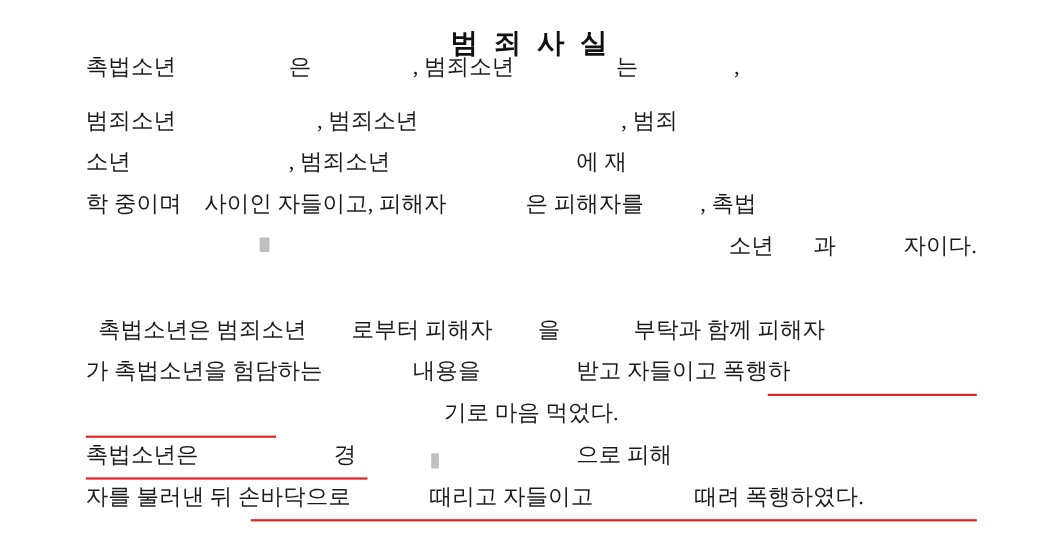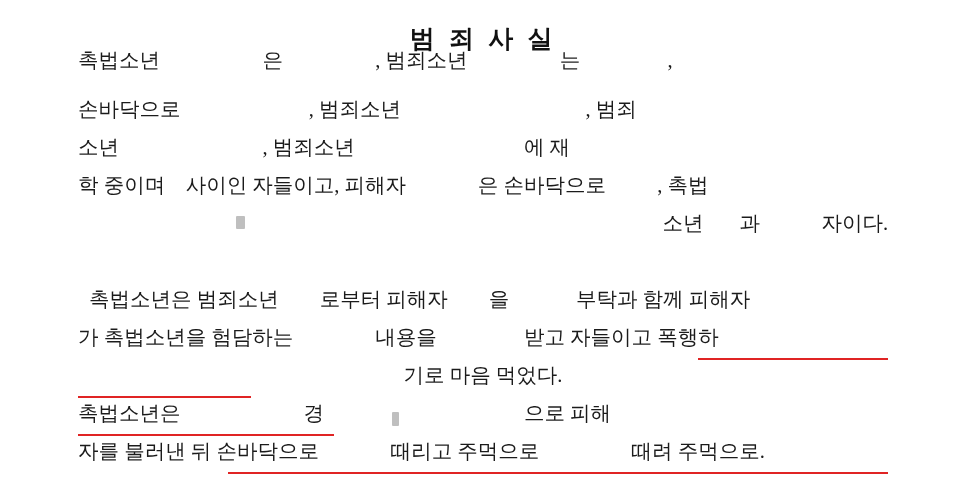--- a/index.html
+++ b/index.html
@@ -65,29 +65,29 @@
 </style>
 </head>
 <body>
 
 <div class="page">
 
   <div class="doc-title">범 죄 사 실</div>
 
   <div id="body-lines">
       <div class="line" style="top: 46px;"><span class="seg">촉법소년</span><span class="redact">                    </span><span class="seg">은</span><span class="redact">                  </span><span class="seg">, 범죄소년</span><span class="redact">                  </span><span class="seg">는</span><span class="redact">                 </span><span class="seg">,</span></div>
-      <div class="line" style="top: 95px;"><span class="seg">손바닥으로</span><span class="redact">                         </span><span class="seg">, 범죄소년</span><span class="redact">                                    </span><span class="seg">, 범죄</span></div>
+      <div class="line" style="top: 95px;"><span class="seg">범죄소년</span><span class="redact">                         </span><span class="seg">, 범죄소년</span><span class="redact">                                    </span><span class="seg">, 범죄</span></div>
       <div class="line" style="top: 133px;"><span class="seg">소년</span><span class="redact">                            </span><span class="seg">, 범죄소년</span><span class="redact">                                 </span><span class="seg">에 재</span></div>
-      <div class="line" style="top: 171px;"><span class="seg">학 중이며</span><span class="redact">    </span><span class="seg">사이인 자들이고, 피해자</span><span class="redact">              </span><span class="seg">은 손바닥으로</span><span class="redact">          </span><span class="seg">, 촉법</span></div>
+      <div class="line" style="top: 171px;"><span class="seg">학 중이며</span><span class="redact">    </span><span class="seg">사이인 자들이고, 피해자</span><span class="redact">              </span><span class="seg">은 피해자를</span><span class="redact">          </span><span class="seg">, 촉법</span></div>
       <div class="line" style="top: 209px; text-align: right;"><span class="seg">소년</span><span class="redact">       </span><span class="seg">과</span><span class="redact">            </span><span class="seg">자이다.</span></div>
       <div class="line" style="top: 285px; margin-left: 11px;"><span class="seg">촉법소년은 범죄소년</span><span class="redact">        </span><span class="seg">로부터 피해자</span><span class="redact">        </span><span class="seg">을</span><span class="redact">             </span><span class="seg">부탁과 함께 피해자</span></div>
       <div class="line" style="top: 323px;"><span class="seg">가 촉법소년을 험담하는</span><span class="redact">                </span><span class="seg">내용을</span><span class="redact">                 </span><span class="seg">받고 자들이고 폭행하</span></div>
       <div class="line" style="top: 361px; text-align: center;"><span class="seg">기로 마음 먹었다.</span></div>
       <div class="line" style="top: 399px;"><span class="seg">촉법소년은</span><span class="redact">                        </span><span class="seg">경</span><span class="redact">                                       </span><span class="seg">으로 피해</span></div>
-      <div class="line" style="top: 437px;"><span class="seg">자를 불러낸 뒤 손바닥으로</span><span class="redact">              </span><span class="seg">때리고 주먹으로</span><span class="redact">                  </span><span class="seg">때려 주먹으로.</span></div>
+      <div class="line" style="top: 437px;"><span class="seg">자를 불러낸 뒤 손바닥으로</span><span class="redact">              </span><span class="seg">때리고 자들이고</span><span class="redact">                  </span><span class="seg">때려 폭행하였다.</span></div>
     </div>
   <div id="underlines">
       <div class="underline-red" style="left: 698px; top: 358px; width: 190px; background: rgb(224, 36, 36);"></div>
       <div class="underline-red" style="left: 78px; top: 396px; width: 173px; background: rgb(224, 36, 36);"></div>
       <div class="underline-red" style="left: 78px; top: 434px; width: 256px; background: rgb(224, 36, 36);"></div>
       <div class="underline-red" style="left: 228px; top: 472px; width: 660px; background: rgb(224, 36, 36);"></div>
     </div>
   <div id="smudges">
       <div class="smudge" style="left: 236px; top: 216px; width: 9px; height: 13px;"></div>
       <div class="smudge" style="left: 392px; top: 412px; width: 7px; height: 14px;"></div>

